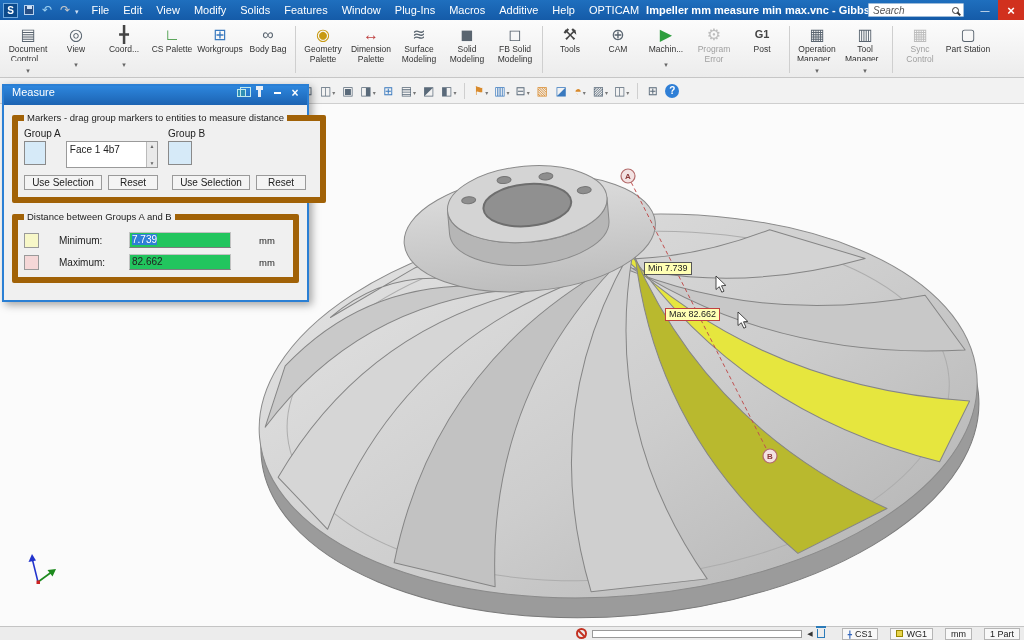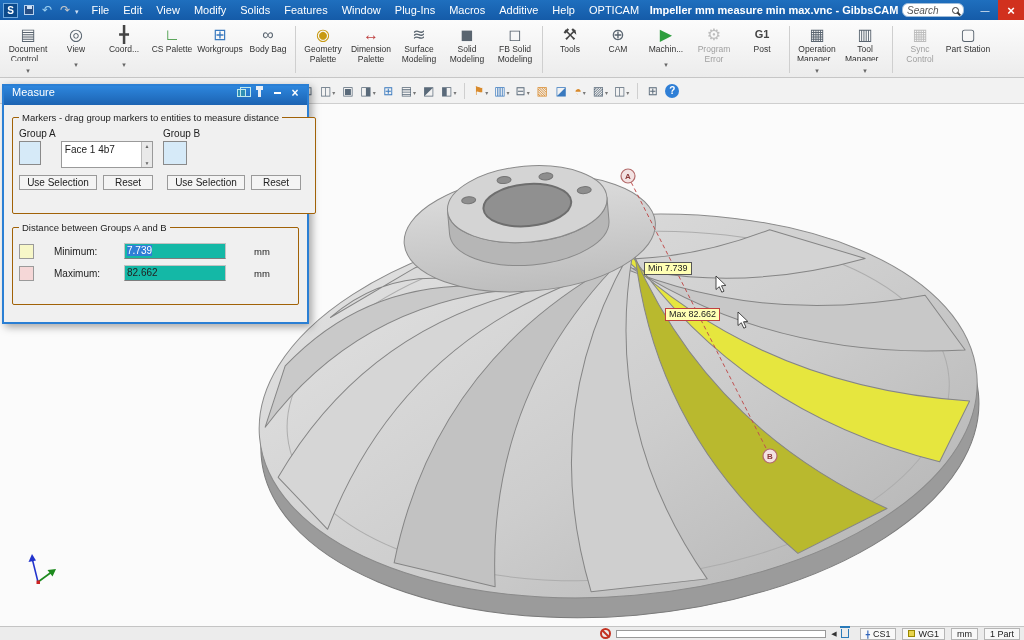--- a/index.html
+++ b/index.html
@@ -13,21 +13,21 @@
   .qat{display:flex;align-items:center;gap:2px;margin-right:6px}
   .qat .qbtn{width:16px;height:15px;display:flex;align-items:center;justify-content:center}
   .floppy{width:10px;height:10px;background:#274f86;border:1px solid #b9d2ee;position:relative}
   .floppy::before{content:"";position:absolute;left:2px;top:0;width:5px;height:3px;background:#cfe0f4}
   .undo-glyph::before{content:"↶";color:#9fd2f2;font-size:12px}
   .redo-glyph::before{content:"↷";color:#c9c9c9;font-size:12px}
   .qdd::before{content:"▾";font-size:7px;color:#cfe0f4}
   .menus{display:flex;align-items:flex-end}
   .menus span{padding:2px 7px;cursor:default;white-space:nowrap}
   .tb-title{flex:1;text-align:center;font-weight:bold;white-space:nowrap;overflow:hidden}
-  .searchbox{display:flex;align-items:center;background:#fff;border:1px solid #9dbcda;border-radius:6px;height:14px;width:62px;padding:0 4px;margin-right:8px;color:#666}
+  .searchbox{display:flex;align-items:center;background:#fff;border:1px solid #9dbcda;border-radius:1px;height:14px;width:96px;padding:0 4px;margin-right:8px;color:#666}
   .search-label{flex:1;font-style:italic;font-size:10px;color:#555}
   .mag-icon{width:7px;height:7px;border:1.5px solid #333;border-radius:50%;position:relative}
   .mag-icon::after{content:"";position:absolute;width:4px;height:1.5px;background:#333;right:-3px;bottom:-2px;transform:rotate(45deg)}
   .win-ctrl{display:flex;height:20px}
   .wbtn{width:26px;height:20px;display:flex;align-items:center;justify-content:center;font-size:11px}
   .min-glyph::before{content:"—";font-size:9px}
   .close-btn{background:#d1311e}
   .close-glyph::before{content:"×";font-size:13px;font-weight:bold}
 
   
@@ -69,51 +69,51 @@
   .m-title{height:19px;background:linear-gradient(#2d86dd,#1c63b2);color:#fff;font-size:11px;display:flex;padding:0 4px 0 8px}
   .m-title .t-text{flex:1}
   .mdi{width:16px;height:14px;display:flex;align-items:center;justify-content:center;margin-left:2px}
   .cascade{width:9px;height:8px;border:1px solid #bfe8ea;position:relative;background:#2f8fb5}
   .cascade::before{content:"";position:absolute;left:2px;top:-3px;width:9px;height:8px;border:1px solid #bfe8ea}
   .pin{width:3px;height:8px;background:#e8eef5;position:relative}
   .pin::before{content:"";position:absolute;top:-3px;left:-2px;width:7px;height:4px;background:#e8eef5}
   .dash{width:7px;height:2px;background:#fff}
   .mx::before{content:"×";font-size:12px;font-weight:bold;color:#fff}
   .m-body{padding:7px 8px 9px}
-  fieldset{border:1px solid #a16207;border-radius:2px;padding:4px 6px 23px;margin-bottom:8px;background:#f0f0f0}
+  fieldset{border:6px solid #a16207;border-radius:2px;padding:4px 6px 7px;margin-bottom:8px;background:#f0f0f0}
   legend{font-size:9.5px;color:#222;padding:0 3px}
   .grp-row{display:flex;gap:10px}
   .grp-col{width:134px}
   .grp-label{font-size:10px;color:#222;margin:1px 0 2px}
   .sel-row{display:flex;align-items:flex-start;gap:20px}
   .swatch-lg{width:24px;height:24px;background:#d6eaf8;border:1px solid #8a8a8a}
   .listbox{display:flex;width:102px;height:27px;background:#fff;border:1px solid #9a9a9a}
   .list-val{flex:1;font-size:10px;padding:2px 3px;color:#222;overflow:hidden;white-space:nowrap}
   .scroll{width:11px;background:#e9e9e9;border-left:1px solid #bbb;display:flex;flex-direction:column;justify-content:space-between;align-items:center;font-size:5px;color:#666;padding:1px 0}
   .btn-row{display:flex;gap:6px;margin-top:7px}
   .dlg-btn{font-size:10px;font-family:"Liberation Sans",sans-serif;background:#f4f4f4;border:1px solid #9a9a9a;padding:1px 0;color:#222}
   .dlg-btn.wide{width:78px}.dlg-btn.narrow{width:50px;margin-right:8px}
   .dist-row{display:flex;align-items:center;gap:20px;margin-top:6px}
   .swatch-sm{width:15px;height:15px;border:1px solid #9a9a9a}
   .sw-min{background:#f7f7c8}.sw-max{background:#f5d7d7}
   .dist-label{font-size:10px;width:50px;color:#222}
-  .minput{width:102px;height:16px;background:#14b8a6;border:1px solid #c2c2c2;border-bottom:1px solid #7d7d7d;font-size:10px;padding:1px 2px;color:#222}
+  .minput{width:102px;height:16px;background:#22c55e;border:1px solid #c2c2c2;border-bottom:1px solid #7d7d7d;font-size:10px;padding:1px 2px;color:#222}
   .minput .sel{background:#2f7fd6;color:#fff}
   .unit{font-size:9.5px;color:#222;margin-left:8px}
 
   
   .statusbar{height:14px;background:#ececec;border-top:1px solid #c4c4c4;display:flex;align-items:center;font-size:9px;color:#222;padding:0 4px 0 8px}
   .sb-fill{flex:1}
   .noentry{width:11px;height:11px;border:2px solid #c33222;border-radius:50%;position:relative;margin-right:5px}
   .noentry::after{content:"";position:absolute;left:-1px;top:2.5px;width:10px;height:2px;background:#c33222;transform:rotate(45deg)}
   .progress{width:210px;height:8px;background:#fff;border:1px solid #999;margin-right:5px}
   .sb-arrow{font-size:7px;color:#333;margin-right:4px}
   .trash{width:8px;height:9px;border:1px solid #2b7bb9;border-top:none;position:relative;margin-right:5px}
   .trash::before{content:"";position:absolute;left:-2px;top:-3px;width:10px;height:2px;background:#2b7bb9}
-  .sb-box{display:flex;align-items:center;gap:3px;border:1px solid #b5b5b5;background:#f8f8f8;padding:0 5px;height:12px;margin-left:6px;white-space:nowrap}
+  .sb-box{display:flex;align-items:center;gap:3px;border:1px solid #b5b5b5;background:#f8f8f8;padding:0 5px;height:12px;margin-left:12px;white-space:nowrap}
   .axis-mini::before{content:"╋";color:#3366bb;font-size:7px}
   .wg-sq{width:7px;height:7px;background:#e8d44c;border:1px solid #998800}
 </style>
 </head>
 <body>
 
 <div class="app">
 
   <header class="titlebar">
     <span class="app-logo">S</span>

